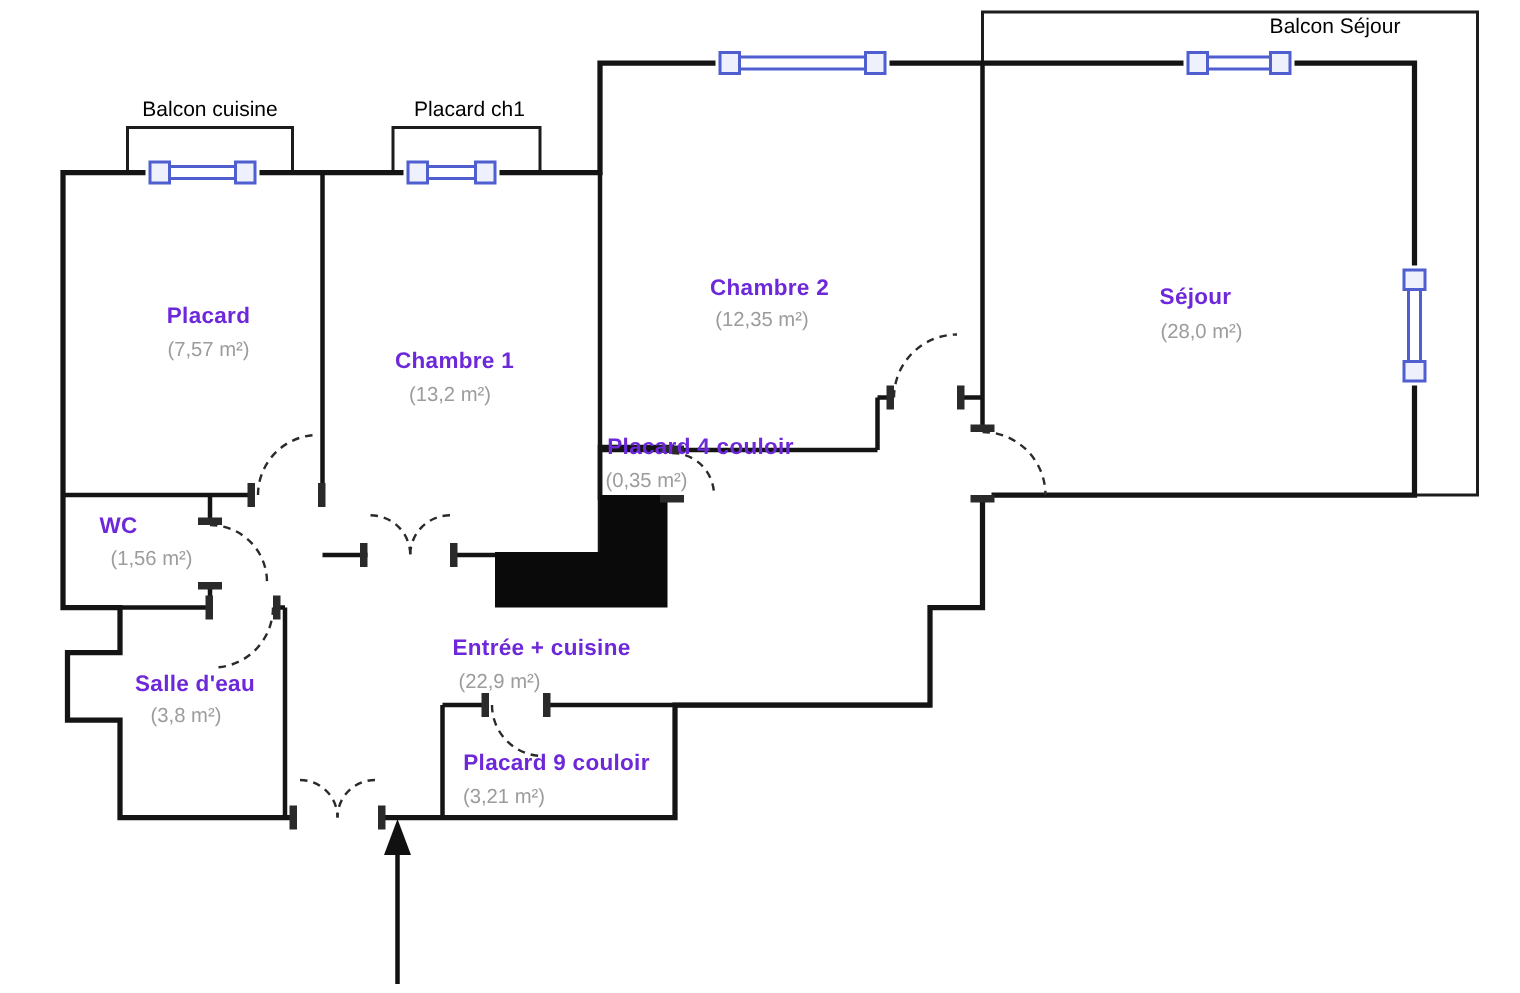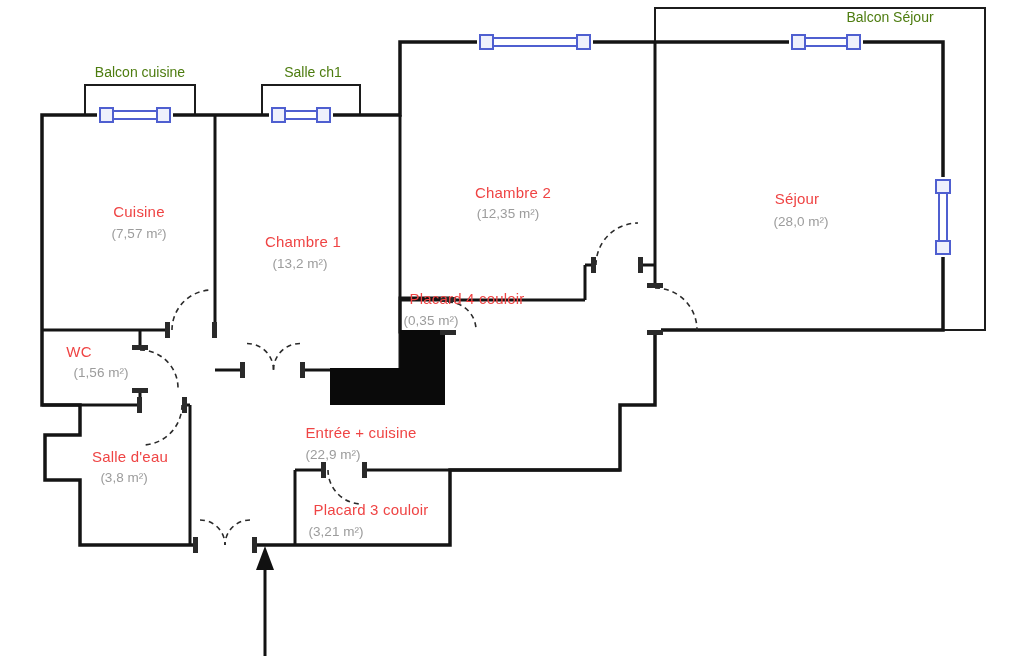--- a/index.html
+++ b/index.html
@@ -12,23 +12,23 @@
     background: #ffffff;
     overflow: hidden;
   }
   .plan-canvas svg { position: absolute; left: 0; top: 0; }
   .lbl {
     position: absolute;
     transform: translate(-50%, -50%);
     white-space: nowrap;
     pointer-events: none;
   }
-  .room-name { font-size: 15px; font-weight: normal; color: #ef4444; letter-spacing: .2px; }
+  .room-name { font-size: 15px; font-weight: bold; color: #6d28d9; letter-spacing: .2px; }
   .room-area { font-size: 13.5px; color: #9c9c9c; }
-  .balcony-label { font-size: 14px; color: #4d7c0f; }
+  .balcony-label { font-size: 14px; color: #000000; }
 </style>
 </head>
 <body>
 
 <div class="plan-canvas">
 
   <svg width="1013" height="662" viewBox="0 0 1013 662">
 
     <g stroke="#1c1c1c" stroke-width="2" fill="none">
       <path d="M85,115 V85 H195 V115"></path>
@@ -149,24 +149,24 @@
         <rect x="440" y="330" width="16" height="5"></rect>
     </g>
 
     <g>
       <line x1="265" y1="656" x2="265" y2="566" stroke="#111111" stroke-width="3"></line>
       <polygon points="265,546 256,570 274,570" fill="#111111" stroke="none"></polygon>
     </g>
   </svg>
 
   <div class="lbl balcony-label" style="left:140px; top:72px">Balcon cuisine</div>
-  <div class="lbl balcony-label" style="left:313px; top:72px">Salle ch1</div>
+  <div class="lbl balcony-label" style="left:313px; top:72px">Placard ch1</div>
   <div class="lbl balcony-label" style="left:890px; top:17px">Balcon Séjour</div>
 
-  <div class="lbl room-name" style="left:139px; top:211px">Cuisine</div>
+  <div class="lbl room-name" style="left:139px; top:211px">Placard</div>
   <div class="lbl room-area" style="left:139px; top:233px">(7,57 m²)</div>
 
   <div class="lbl room-name" style="left:303px; top:241px">Chambre 1</div>
   <div class="lbl room-area" style="left:300px; top:263px">(13,2 m²)</div>
 
   <div class="lbl room-name" style="left:513px; top:192px">Chambre 2</div>
   <div class="lbl room-area" style="left:508px; top:213px">(12,35 m²)</div>
 
   <div class="lbl room-name" style="left:797px; top:198px">Séjour</div>
   <div class="lbl room-area" style="left:801px; top:221px">(28,0 m²)</div>
@@ -176,16 +176,16 @@
 
   <div class="lbl room-name" style="left:130px; top:456px">Salle d'eau</div>
   <div class="lbl room-area" style="left:124px; top:477px">(3,8 m²)</div>
 
   <div class="lbl room-name" style="left:361px; top:432px">Entrée + cuisine</div>
   <div class="lbl room-area" style="left:333px; top:454px">(22,9 m²)</div>
 
   <div class="lbl room-name" style="left:467px; top:298px">Placard 4 couloir</div>
   <div class="lbl room-area" style="left:431px; top:320px">(0,35 m²)</div>
 
-  <div class="lbl room-name" style="left:371px; top:509px">Placard 3 couloir</div>
+  <div class="lbl room-name" style="left:371px; top:509px">Placard 9 couloir</div>
   <div class="lbl room-area" style="left:336px; top:531px">(3,21 m²)</div>
 
 </div>
 
 </body></html>

